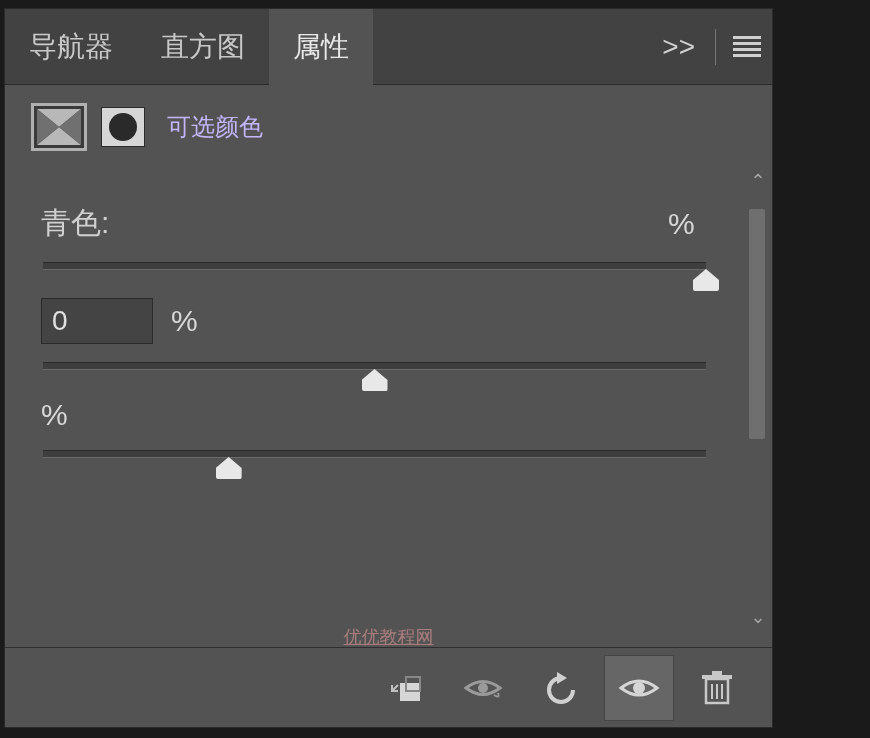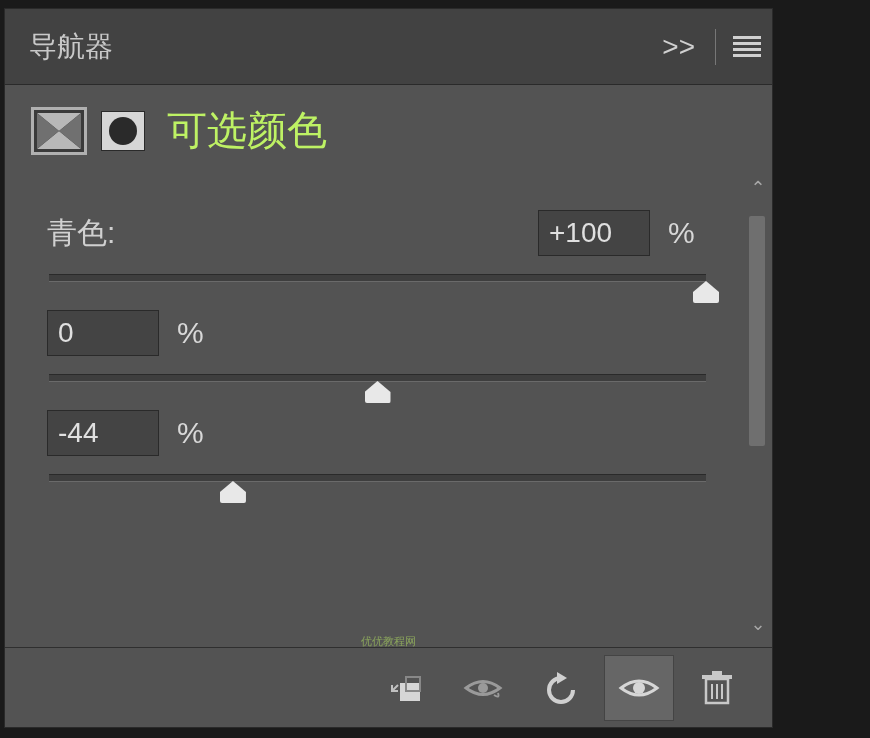--- a/index.html
+++ b/index.html
@@ -95,22 +95,22 @@
       align-items: center;
       justify-content: center;
     }
     .icon-mask .circle {
       width: 28px;
       height: 28px;
       background: #2a2a2a;
       border-radius: 50%;
     }
     .header-title {
-      font-size: 40px;
-      color: #bef264;
+      font-size: 24px;
+      color: #c4b5fd;
       margin-left: 8px;
     }
 
     .body-area {
       position: relative;
       display: flex;
     }
     .sliders-col {
       flex: 1;
       padding: 34px 36px 0 36px;
@@ -136,21 +136,21 @@
     .scroll-thumb {
       position: absolute;
       top: 40px;
       left: 5px;
       width: 16px;
       height: 230px;
       background: #6f6f6f;
       border-radius: 2px;
     }
 
-    .slider-block { margin-bottom: 28px; margin-left: 6px; }
+    .slider-block { margin-bottom: 28px; }
     .slider-row {
       display: flex;
       align-items: center;
       gap: 18px;
       margin-bottom: 18px;
     }
     .slider-label {
       font-size: 30px;
       color: #d0d0d0;
       flex: 1;
@@ -217,35 +217,42 @@
       background: #666666;
       border: 1px solid #444;
     }
     .footer-btn svg { display: block; }
     
     .watermark {
       position: absolute;
       bottom: 78px;
       left: 50%;
       transform: translateX(-50%);
-      font-size: 11px;
-      color: #bef264;
+      font-size: 18px;
+      color: #fca5a5;
       opacity: 0.5;
       pointer-events: none;
+      text-decoration: underline;
     }
   </style>
 </head>
 <body>
 
 <div class="outer">
   <div class="panel-wrap">
 
     <div class="tabs-row">
       <div class="tab">
           <span>导航器</span>
+        </div>
+      <div class="tab">
+          <span>直方图</span>
+        </div>
+      <div class="tab active">
+          <span>属性</span>
         </div>
       <div class="spacer"></div>
       <div class="collapse-btn">
         <span>&gt;&gt;</span>
       </div>
       <div class="divider-v"></div>
       <div class="panel-menu-icon">
         <svg width="28" height="22" viewBox="0 0 28 22">
           <rect x="0" y="0" width="28" height="3"></rect>
           <rect x="0" y="6" width="28" height="3"></rect>
@@ -269,41 +276,39 @@
       </div>
       <div class="header-title">可选颜色</div>
     </div>
 
     <div class="body-area">
       <div class="sliders-col">
 
         <div class="slider-block">
           <div class="slider-row">
             <div class="slider-label">青色:</div>
-            <input class="slider-input" value="+100" style="">
             <div class="slider-unit">%</div>
           </div>
           <div class="slider-track">
             <div class="slider-handle" style="left:100%"></div>
           </div>
         </div>
 
         <div class="slider-block">
           <div class="slider-row">
             <input class="slider-input" value="0" style="">
             <div class="slider-unit">%</div>
           </div>
           <div class="slider-track">
             <div class="slider-handle" style="left:50%"></div>
           </div>
         </div>
 
         <div class="slider-block">
           <div class="slider-row">
-            <input class="slider-input" value="-44" style="">
             <div class="slider-unit">%</div>
           </div>
           <div class="slider-track">
             <div class="slider-handle" style="left:28%"></div>
           </div>
         </div>
 
       </div>
 
       <div class="scroll-col">

